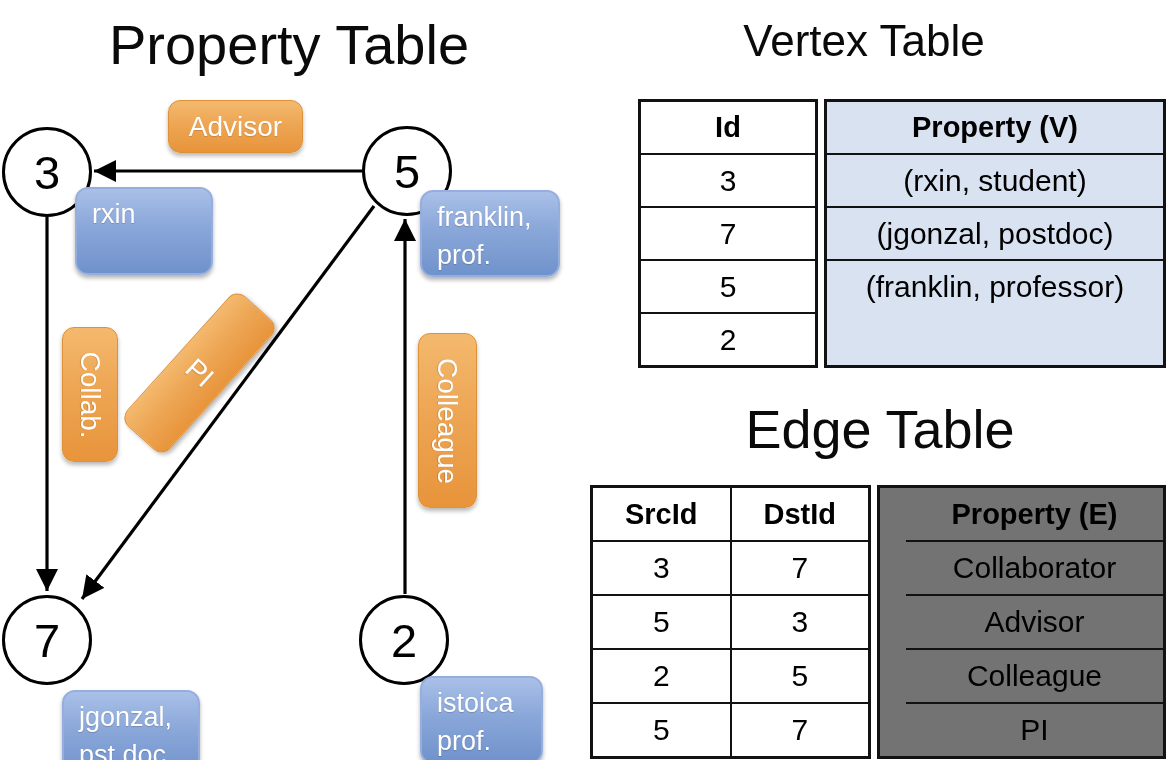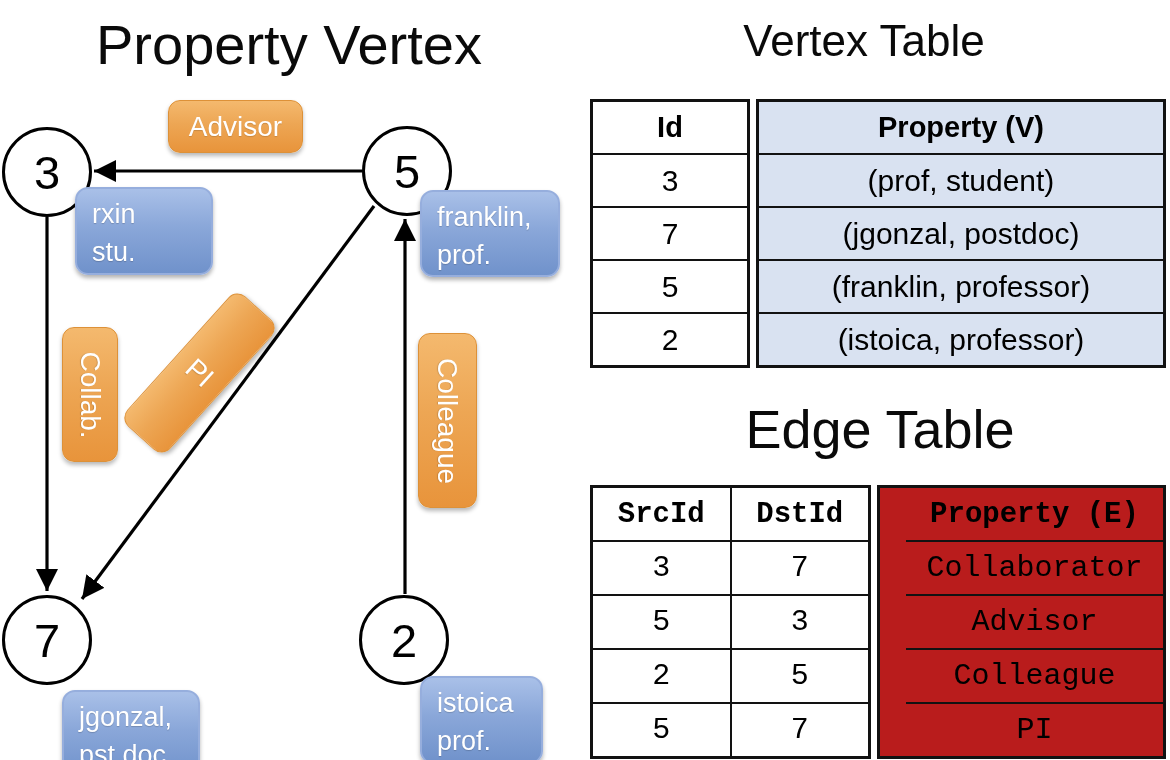--- a/index.html
+++ b/index.html
@@ -47,42 +47,42 @@
   .elabel-advisor   { left:168px; top:100px; width:135px; height:53px; }
   .elabel-collab    { left:62px;  top:327px; width:56px;  height:135px; }
   .elabel-colleague { left:418px; top:333px; width:59px;  height:175px; }
   .elabel-pi        { left:112px; top:344px; width:175px; height:58px; transform:rotate(-48deg); }
   .vtext { transform:rotate(90deg); white-space:nowrap; }
 
   .tablebox { position:absolute; display:flex; }
   .vertex-table { left:590px; top:99px;  width:576px; }
   .edge-table   { left:590px; top:485px; width:576px; }
   .subtable { border:3px solid #121212; box-sizing:border-box; background:#fff; }
-  .sub-left-v  { width:160px; }
+  .sub-left-v  { width:180px;margin-left:48px; }
   .sub-right   { flex:1; margin-left:6px;text-align:center; }
   .sub-left-e  { width:281px; }
   .fill-v { background:#d9e2f1; }
-  .fill-e { background:#b91c1c;padding-left:26px; }
+  .fill-e { background:#737373;padding-left:26px; }
   .trow { display:flex; align-items:stretch; border-bottom:2px solid #121212; }
   .trow:last-child { border-bottom:none; }
   .vertex-table .trow { height:51px; }
-  .edge-table   .trow { height:52px;font-family:Liberation Mono, monospace; }
+  .edge-table   .trow { height:52px; }
   .tcell {
     flex:1; display:flex; align-items:center; justify-content:center;
     font-size:30px; font-weight:300;
   }
   .tcell.head { font-weight:bold; font-size:29px; }
   .cell-div { border-right:2px solid #121212; }
 </style>
 </head>
 <body>
 
 <div class="stage">
 
-  <div class="fig-title pg-title">Property Vertex</div>
+  <div class="fig-title pg-title">Property Table</div>
 
   <svg class="edge-svg" viewBox="0 0 1170 760" xmlns="http://www.w3.org/2000/svg">
     <defs>
       <marker id="arrow" viewBox="0 0 10 10" refX="10" refY="5" markerWidth="7" markerHeight="7" orient="auto">
         <path d="M0,0 L10,5 L0,10 z" fill="#000"></path>
       </marker>
     </defs>
     <line x1="362" y1="171" x2="94" y2="171" stroke="#000" stroke-width="3.2" marker-end="url(#arrow)"></line>
     <line x1="47" y1="217" x2="47" y2="591" stroke="#000" stroke-width="3.2" marker-end="url(#arrow)"></line>
     <line x1="374" y1="206" x2="82" y2="599" stroke="#000" stroke-width="3.2" marker-end="url(#arrow)"></line>
@@ -110,21 +110,20 @@
   </div>
   <div class="elabel elabel-pi">
     <span class="vtext">PI</span>
   </div>
   <div class="elabel elabel-colleague">
     <span class="vtext">Colleague</span>
   </div>
 
   <div class="vprop vprop-3">
     <div>rxin</div>
-    <div>stu.</div>
   </div>
   <div class="vprop vprop-5">
     <div>franklin,</div>
     <div>prof.</div>
   </div>
   <div class="vprop vprop-7">
     <div>jgonzal,</div>
     <div>pst.doc.</div>
   </div>
   <div class="vprop vprop-2">
@@ -150,30 +149,27 @@
         </div>
       <div class="trow">
           <div class="tcell">2</div>
         </div>
     </div>
     <div class="subtable sub-right fill-v">
       <div class="trow">
         <div class="tcell head">Property (V)</div>
       </div>
       <div class="trow">
-          <div class="tcell">(prof, student)</div>
+          <div class="tcell">(rxin, student)</div>
         </div>
       <div class="trow">
           <div class="tcell">(jgonzal, postdoc)</div>
         </div>
       <div class="trow">
           <div class="tcell">(franklin, professor)</div>
-        </div>
-      <div class="trow">
-          <div class="tcell">(istoica, professor)</div>
         </div>
     </div>
   </div>
 
   <div class="fig-title et-title">Edge Table</div>
 
   <div class="tablebox edge-table">
     <div class="subtable sub-left-e">
       <div class="trow">
         <div class="tcell head cell-div">SrcId</div>

